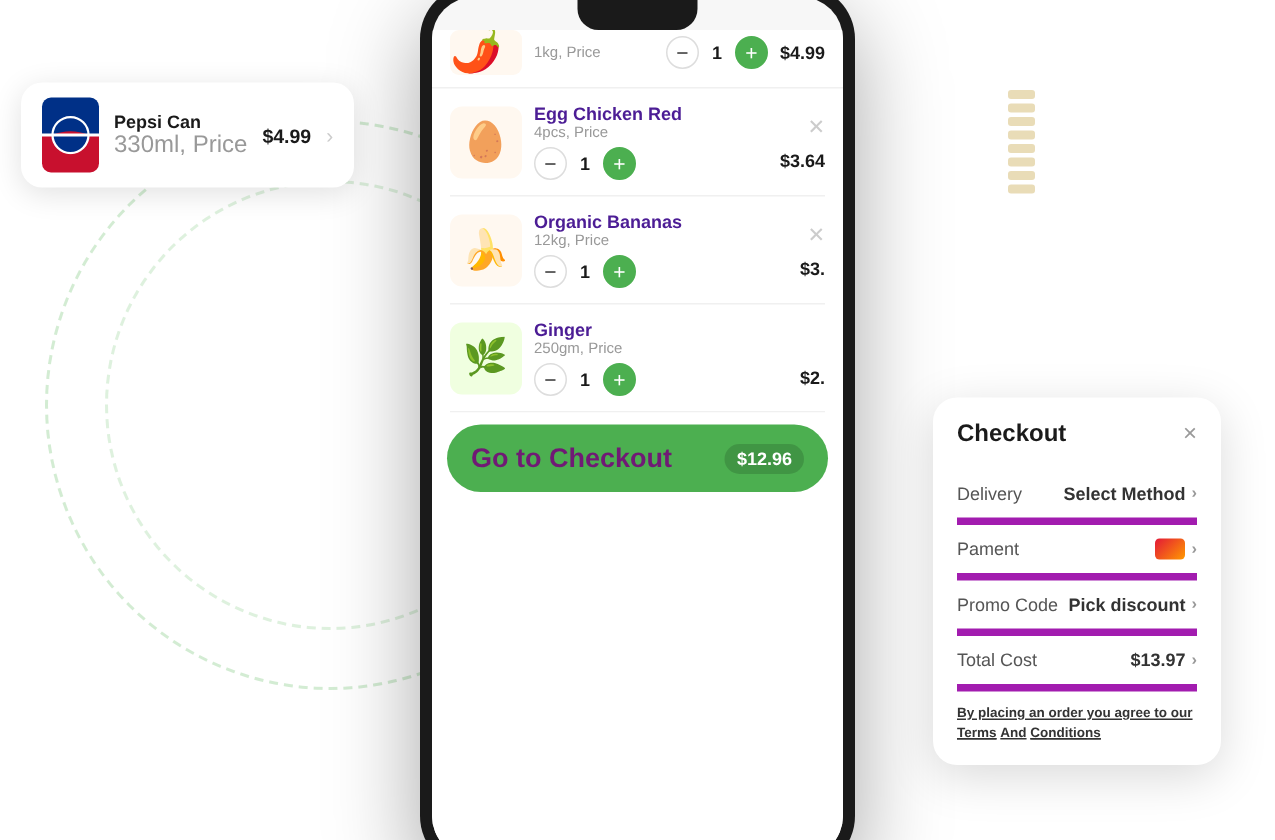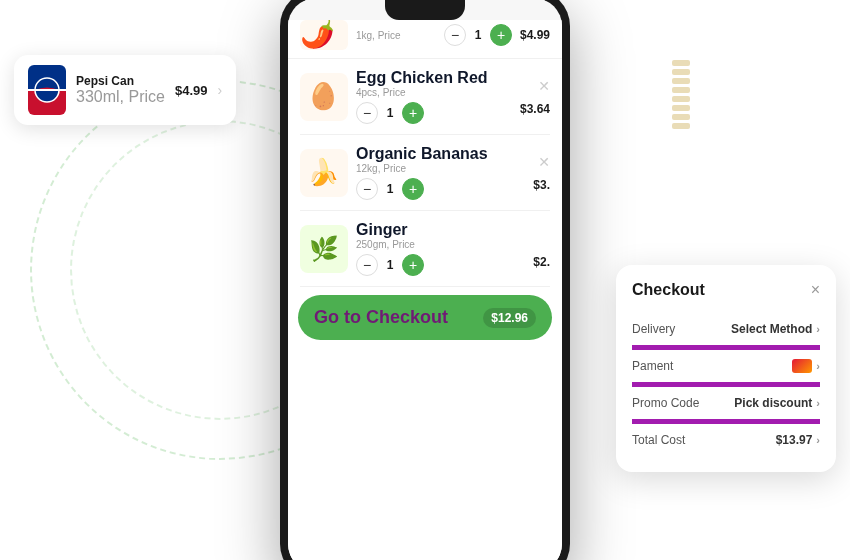--- a/index.html
+++ b/index.html
@@ -121,23 +121,23 @@
       align-items: center;
       justify-content: center;
       font-size: 28px;
       flex-shrink: 0;
       background: #fff8f0;
     }
     .item-info {
       flex: 1;
     }
     .item-name {
-      font-size: 16px;
-      font-weight: 700;
-      color: #0f172a;
+      font-size: 12px;
+      font-weight: 700;
+      color: #4c1d95;
     }
     .item-sub {
       font-size: 10px;
       color: #999;
     }
     .item-controls {
       display: flex;
       align-items: center;
       gap: 6px;
       margin-top: 4px;
@@ -286,23 +286,23 @@
       color: #1a1a1a;
     }
     .pepsi-arrow {
       color: #ccc;
       font-size: 14px;
     }
 
     
     .checkout-panel {
       position: absolute;
-      right: 14px;
+      right: 36px;
       top: 265px;
-      width: 220px;
+      width: 192px;
       background: #fff;
       border-radius: 16px;
       box-shadow: 0 8px 32px rgba(0,0,0,0.15);
       z-index: 25;
       padding: 16px;
     }
     .panel-header {
       display: flex;
       justify-content: space-between;
       align-items: center;
@@ -516,13 +516,19 @@
   </div>
 
   <div class="panel-row">
     <span class="panel-label">Total Cost</span>
     <div class="panel-value">
       <span>$13.97</span>
       <span class="arrow">›</span>
     </div>
   </div>
 
+  <div class="panel-terms">
+    <span>By placing an order you agree to our</span>
+    <span><span>Terms</span></span>
+    <span>And</span>
+    <span><span>Conditions</span></span>
+  </div>
 </div>
 
 </body></html>

